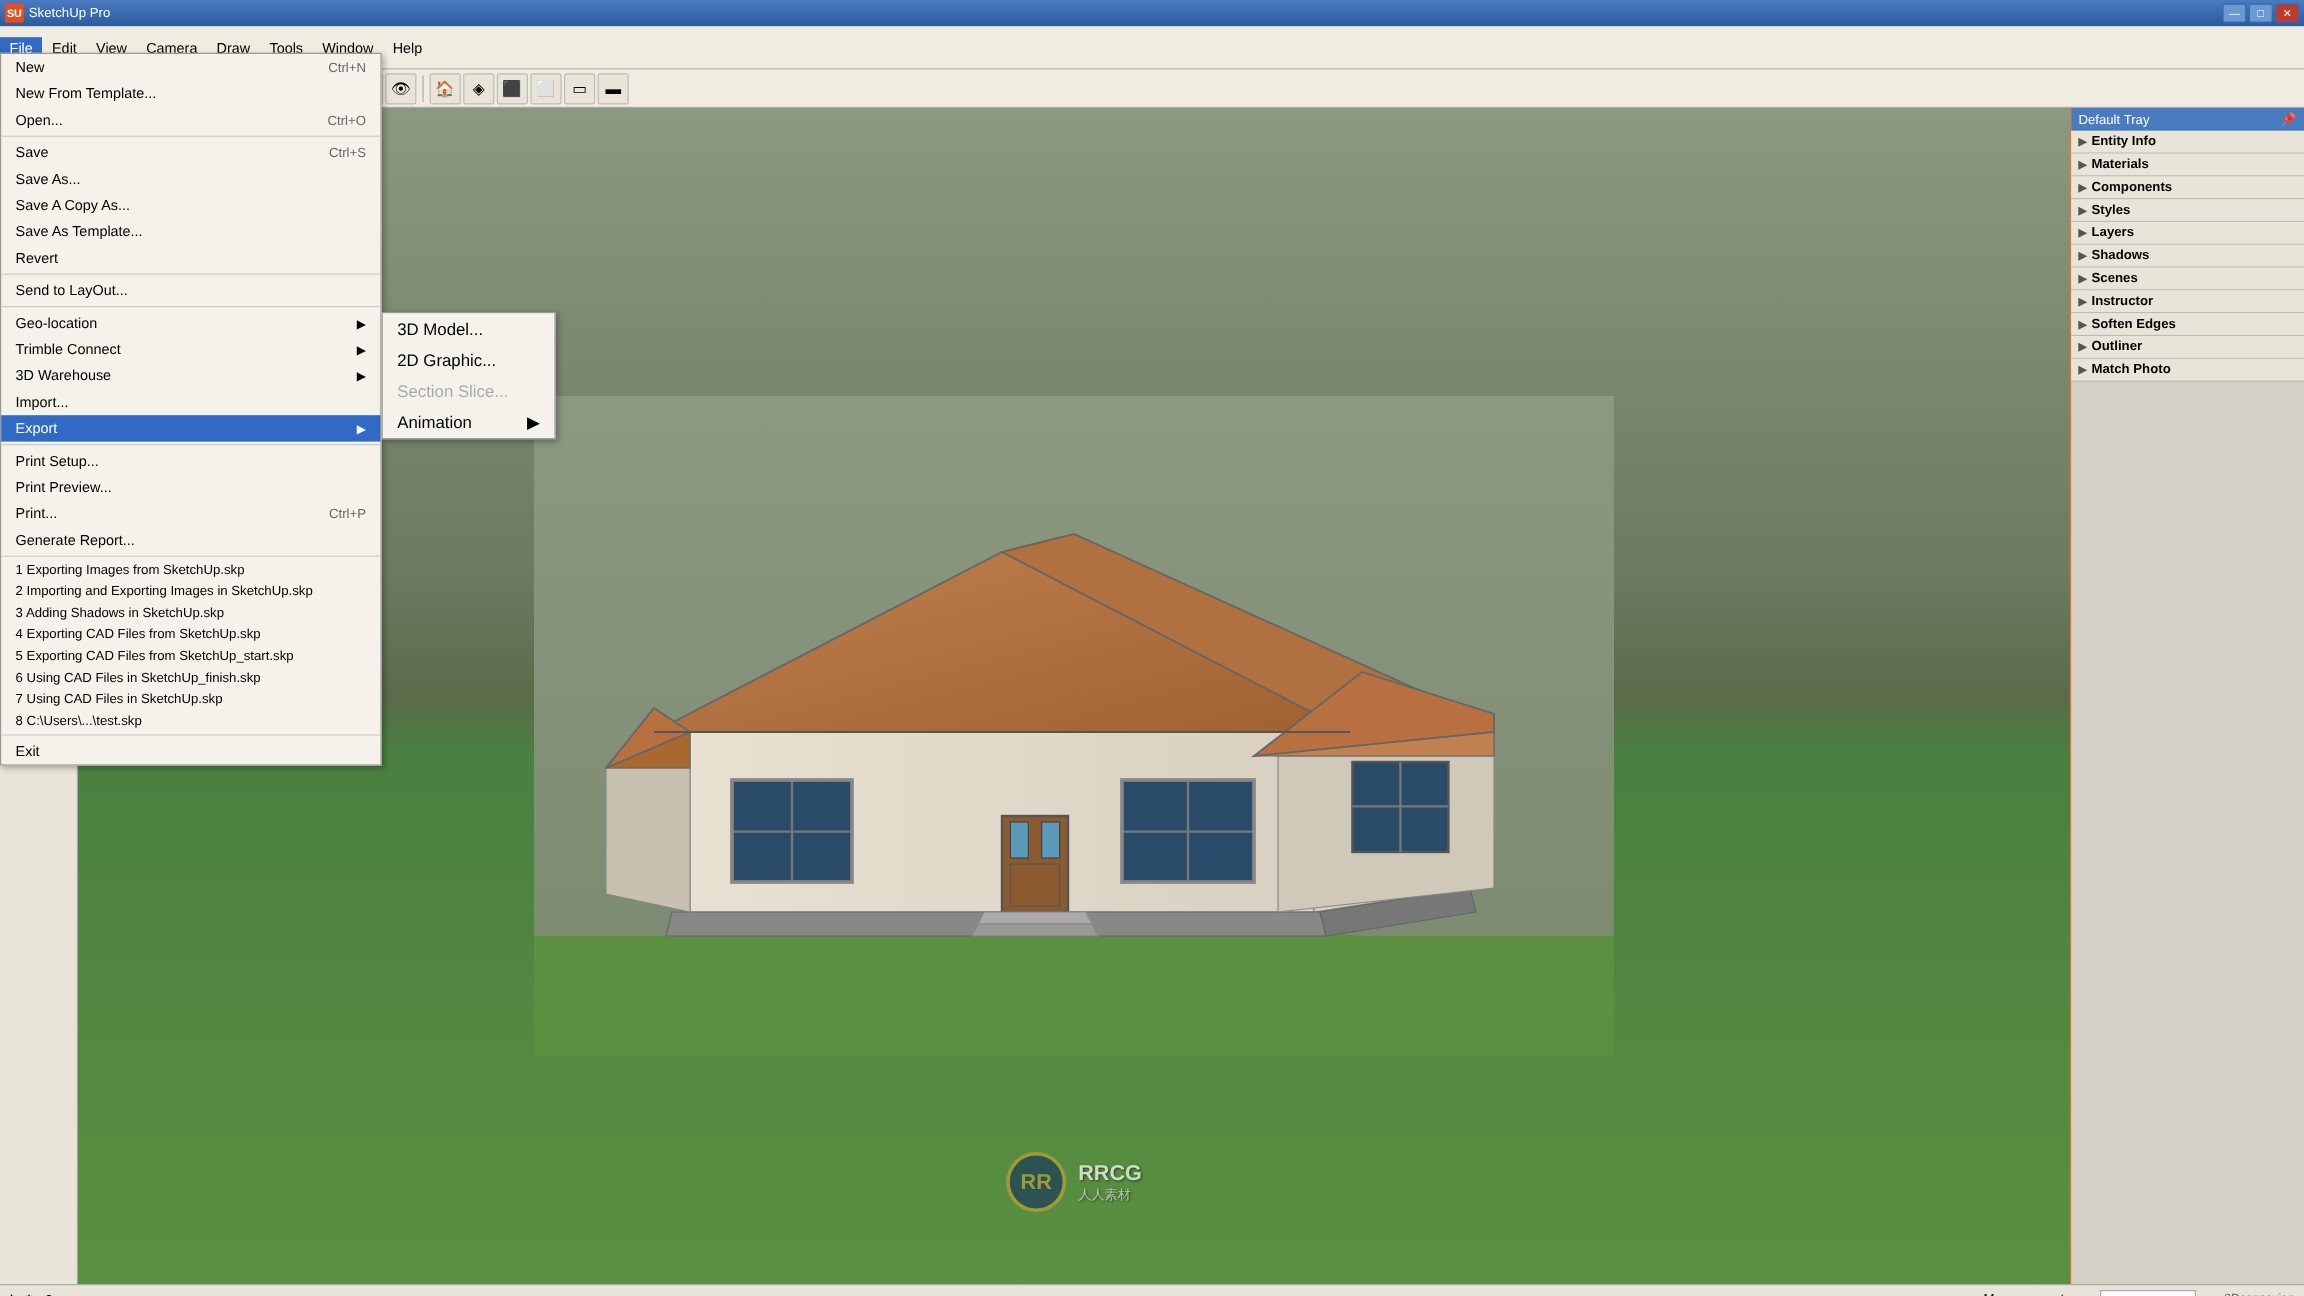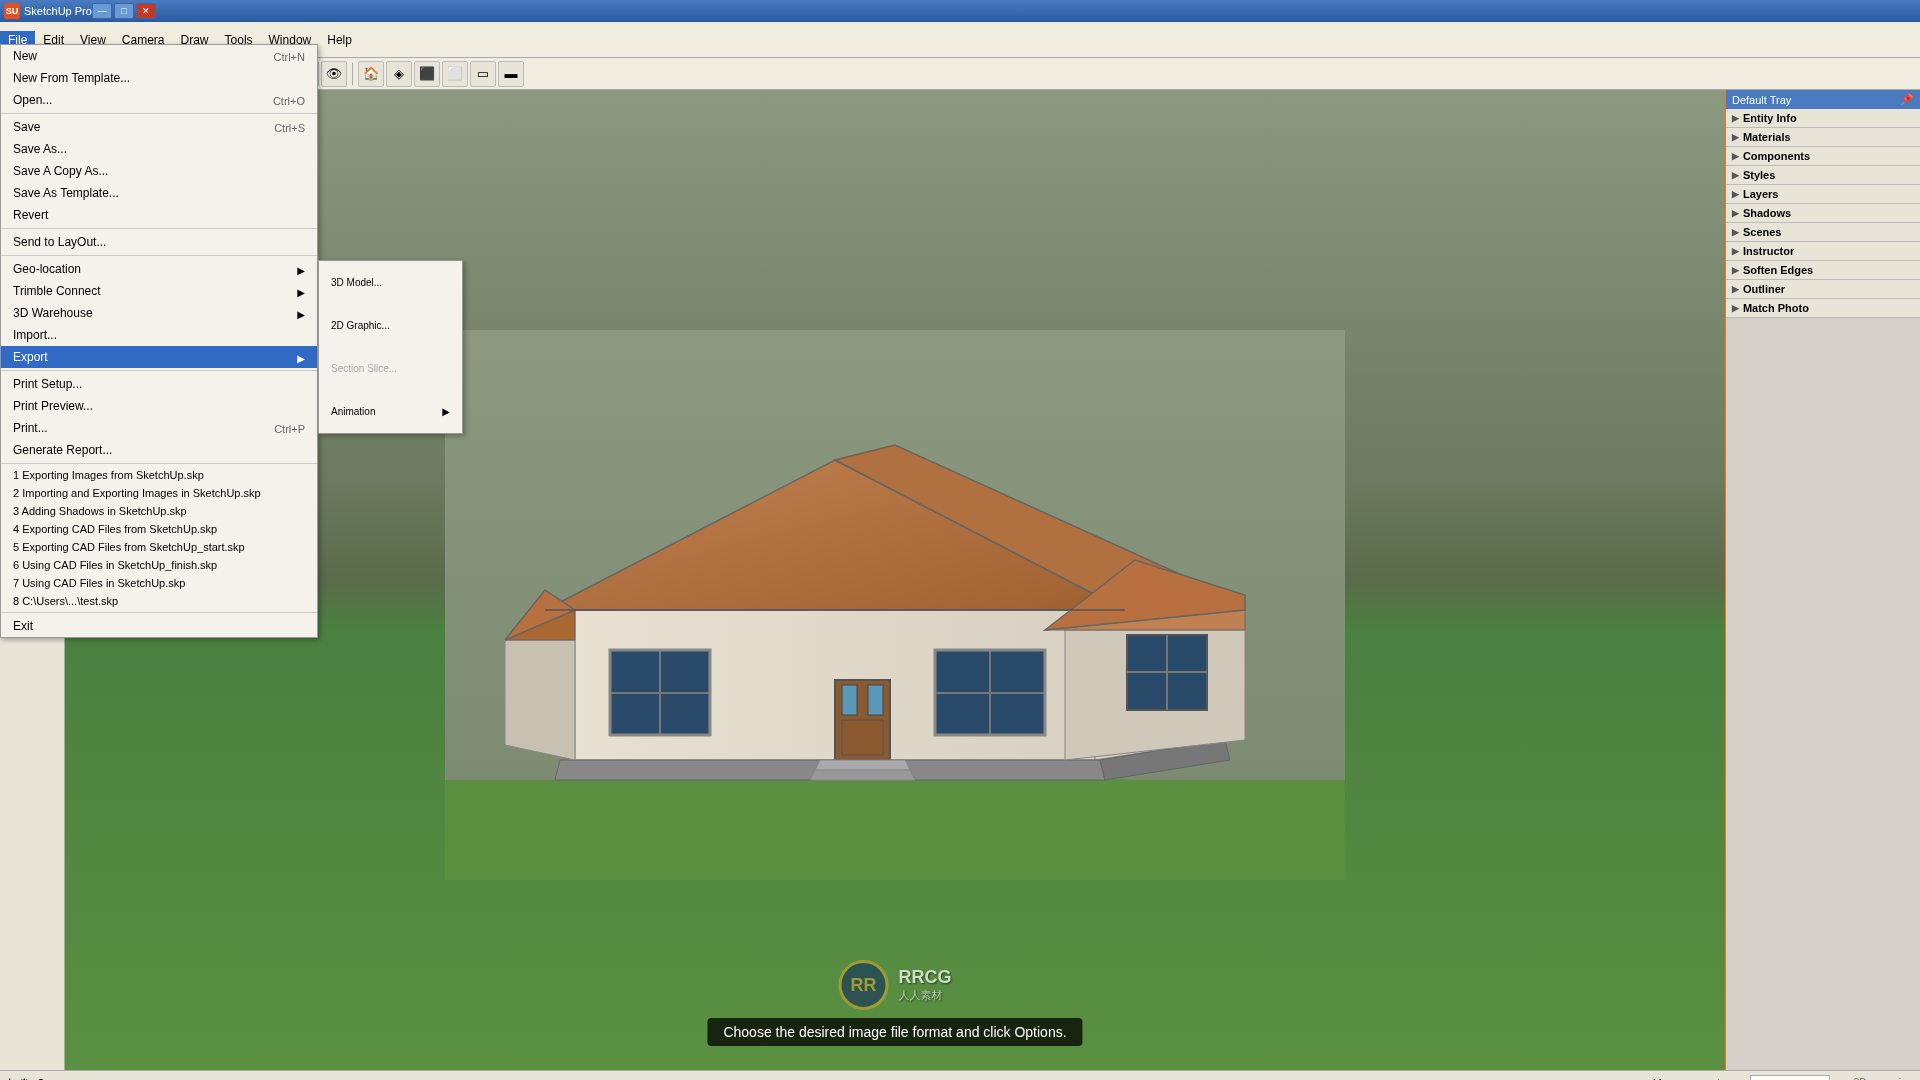--- a/index.html
+++ b/index.html
@@ -12,20 +12,21 @@
       background: #d4d0c8;
       position: relative;
     }
 
     
     #titlebar {
       height: 22px;
       background: linear-gradient(to bottom, #4a7abf, #2a5a9f);
       display: flex;
       align-items: center;
+      justify-content: space-between;
       padding: 0 4px;
       color: white;
       font-size: 11px;
     }
     #titlebar-left {
       display: flex;
       align-items: center;
       gap: 4px;
     }
     #titlebar-icon {
@@ -199,22 +200,22 @@
     .file-menu-item .arrow { font-size: 10px; }
     .recent-item {
       display: flex;
       align-items: center;
       padding: 3px 12px;
       font-size: 11px;
       cursor: pointer;
       color: #000;
     }
     .export-menu-item {
-      padding: 16px 12px;
-      font-size: 10px;
+      padding: 5px 12px;
+      font-size: 14px;
       cursor: pointer;
       color: #000;
     }
     .export-menu-item.disabled { color: #aaa; cursor: default; }
 
     
     #statusbar {
       height: 24px;
       background: #e8e4d8;
       border-top: 1px solid #aaa;
@@ -439,23 +440,20 @@
     <div id="watermark">
       <div id="watermark-logo">
         <span>RR</span>
       </div>
       <div>
         <div id="watermark-text">RRCG</div>
         <div id="watermark-sub">人人素材</div>
       </div>
     </div>
 
-    <div id="statusbar-tooltip">
-      <span>Choose the desired image file format and click Options.</span>
-    </div>
   </div>
 
   <div id="right-panel">
     <div id="right-panel-title">
       <span>Default Tray</span>
       <span style="cursor:pointer;">📌</span>
     </div>
 
     <div class="panel-section">
       <div class="panel-section-header">

